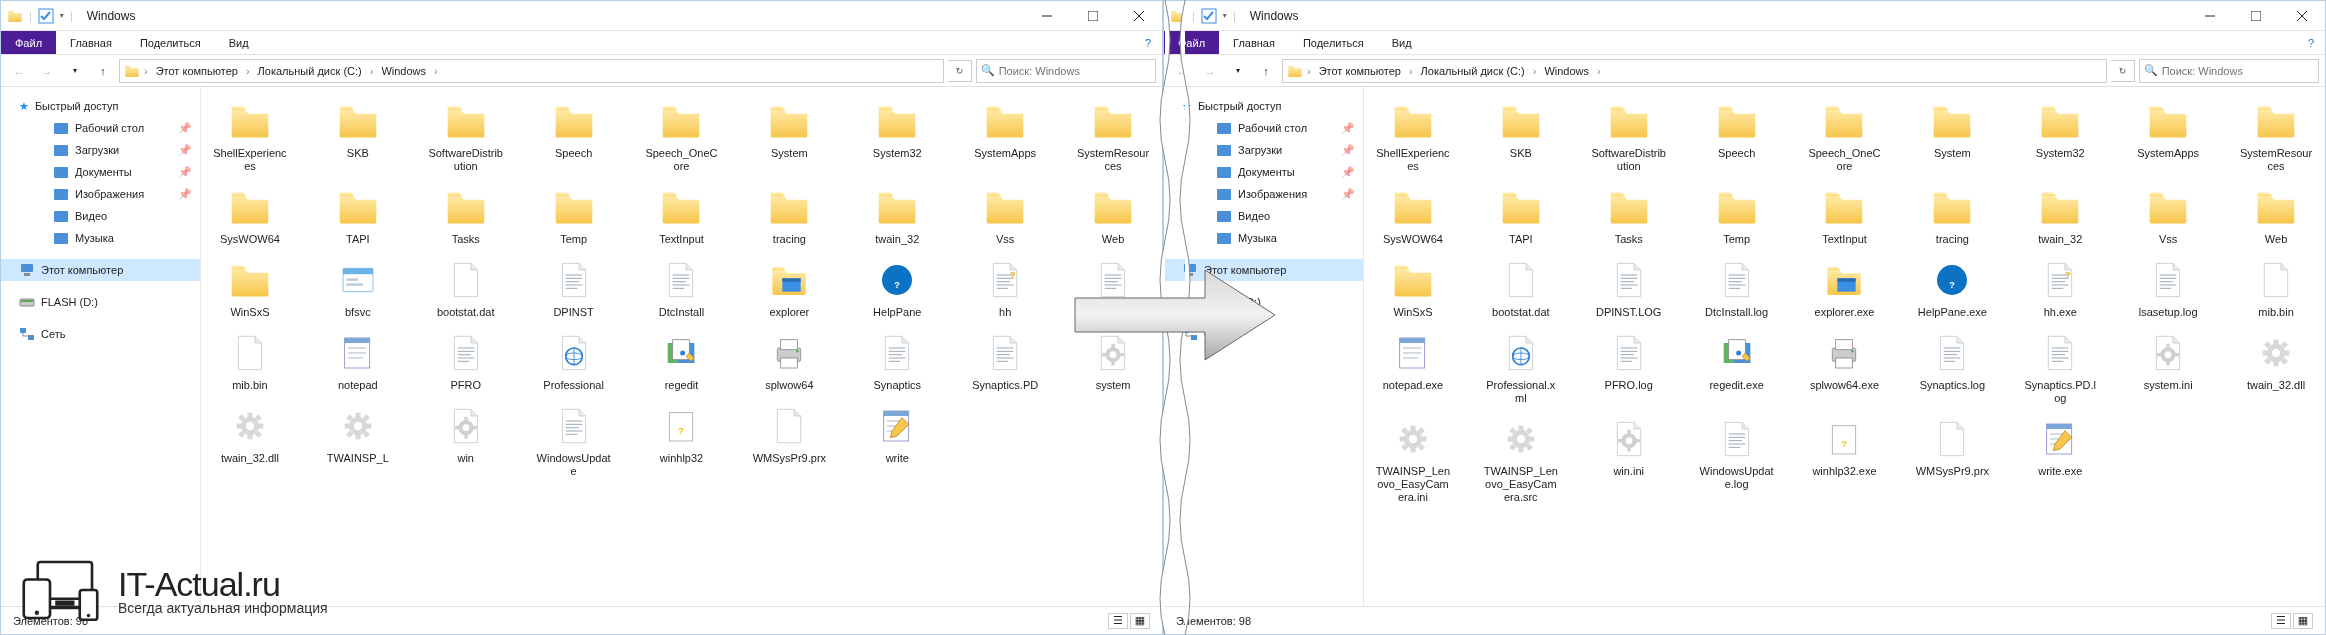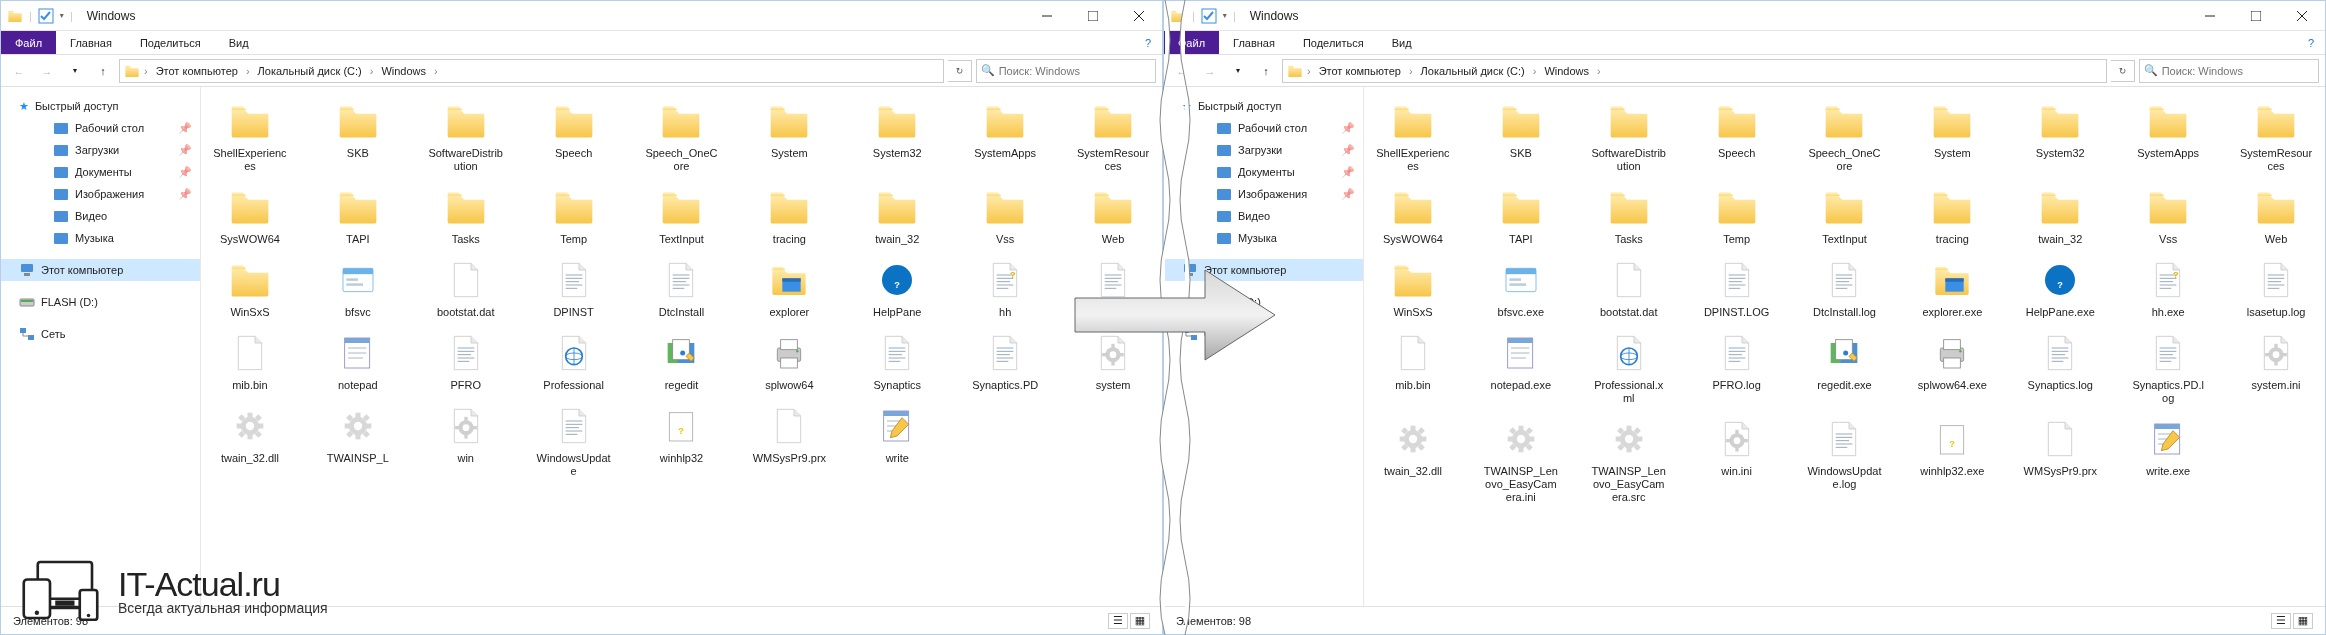--- a/index.html
+++ b/index.html
@@ -984,28 +984,20 @@
               <div class="ico">
                 <svg class="folder-svg">
                   <use href="#i-folder"></use>
                 </svg>
               </div>
               <div class="lbl">WinSxS</div>
             </div>
             <div class="item">
               <div class="ico">
                 <svg class="file-svg">
-                  <use href="#i-exe"></use>
-                </svg>
-              </div>
-              <div class="lbl">bfsvc.exe</div>
-            </div>
-            <div class="item">
-              <div class="ico">
-                <svg class="file-svg">
                   <use href="#i-file"></use>
                 </svg>
               </div>
               <div class="lbl">bootstat.dat</div>
             </div>
             <div class="item">
               <div class="ico">
                 <svg class="file-svg">
                   <use href="#i-log"></use>
                 </svg>

